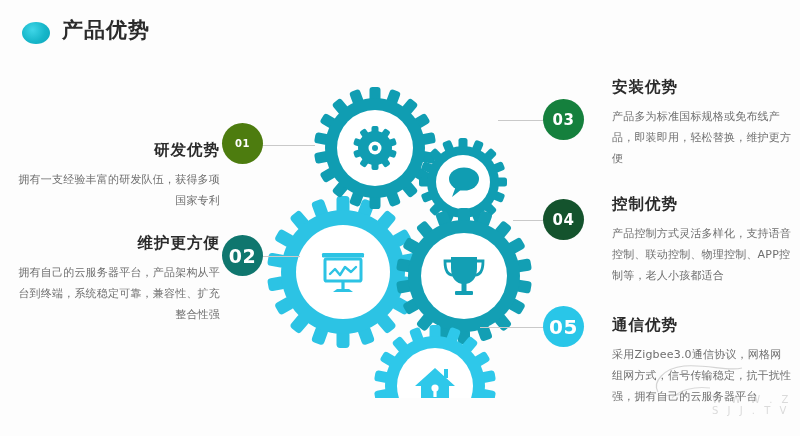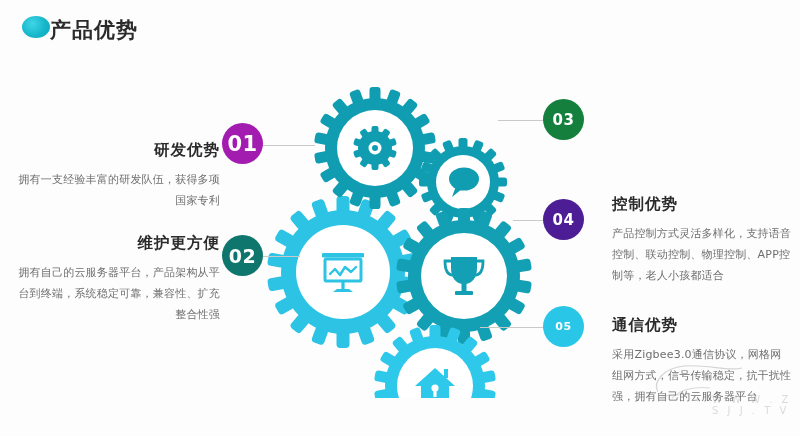--- a/index.html
+++ b/index.html
@@ -22,22 +22,22 @@
     background: #fdfdfd;
     overflow: hidden;
   }
 
   
   .title-row {
     position: absolute;
     left: 22px;
     top: 16px;
     display: flex;
-    align-items: flex-start;
-    gap: 0;
+    align-items: flex-end;
+    gap: 12px;
   }
   .title-bullet {
     width: 28px;
     height: 22px;
     border-radius: 50%;
     background: radial-gradient(circle at 38% 35%, #3fd6e8 0%, #16b6c9 55%, #0fa5bb 100%);
     flex: 0 0 auto;
   }
   .title-text {
     font-size: 21px;
@@ -308,46 +308,50 @@
       </g>
     </svg>
   </div>
 
   <div class="conn" style="left:253px; top:145px; width:62px;"></div>
   <div class="conn" style="left:253px; top:256px; width:47px;"></div>
   <div class="conn" style="left:498px; top:120px; width:50px;"></div>
   <div class="conn" style="left:513px; top:220px; width:40px;"></div>
   <div class="conn" style="left:480px; top:327px; width:73px;"></div>
 
-  <div class="badge" style="left: 222px; top: 123px; width: 41px; height: 41px; font-size: 21px; background: #a21caf; align-items: center;">
+  <div class="badge" style="left: 222px; top: 123px; width: 41px; height: 41px; font-size: 10px; background: #4d7c0f; align-items: center;">
     <span>01</span>
   </div>
   <div class="badge" style="left: 222px; top: 235px; width: 41px; height: 41px; font-size: 19px; background: #0f766e;">
     <span>02</span>
   </div>
   <div class="badge" style="left: 543px; top: 99px; width: 41px; height: 41px; font-size: 15px; background: #15803d;">
     <span>03</span>
   </div>
-  <div class="badge" style="left: 543px; top: 199px; width: 41px; height: 41px; font-size: 15px; background: #4c1d95;">
+  <div class="badge" style="left: 543px; top: 199px; width: 41px; height: 41px; font-size: 15px; background: #14532d;">
     <span>04</span>
   </div>
-  <div class="badge" style="left: 543px; top: 306px; width: 41px; height: 41px; font-size: 11px; background: rgb(41, 198, 232);">
+  <div class="badge" style="left: 543px; top: 306px; width: 41px; height: 41px; font-size: 20px; background: rgb(41, 198, 232);">
     <span>05</span>
   </div>
 
   <div class="block left" id="block-rd">
     <div class="bh">研发优势</div>
     <div class="bb">拥有一支经验丰富的研发队伍，获得多项国家专利</div>
   </div>
 
   <div class="block left" id="block-sys">
     <div class="bh">维护更方便</div>
     <div class="bb">拥有自己的云服务器平台，产品架构从平台到终端，系统稳定可靠，兼容性、扩充整合性强</div>
   </div>
 
+  <div class="block right" id="block-inst">
+    <div class="bh">安装优势</div>
+    <div class="bb">产品多为标准国标规格或免布线产品，即装即用，轻松替换，维护更方便</div>
+  </div>
 
   <div class="block right" id="block-ctrl">
     <div class="bh">控制优势</div>
     <div class="bb">产品控制方式灵活多样化，支持语音控制、联动控制、物理控制、APP控制等，老人小孩都适合</div>
   </div>
 
   <div class="block right" id="block-comm">
     <div class="bh">通信优势</div>
     <div class="bb">采用Zigbee3.0通信协议，网格网组网方式，信号传输稳定，抗干扰性强，拥有自己的云服务器平台</div>
   </div>

